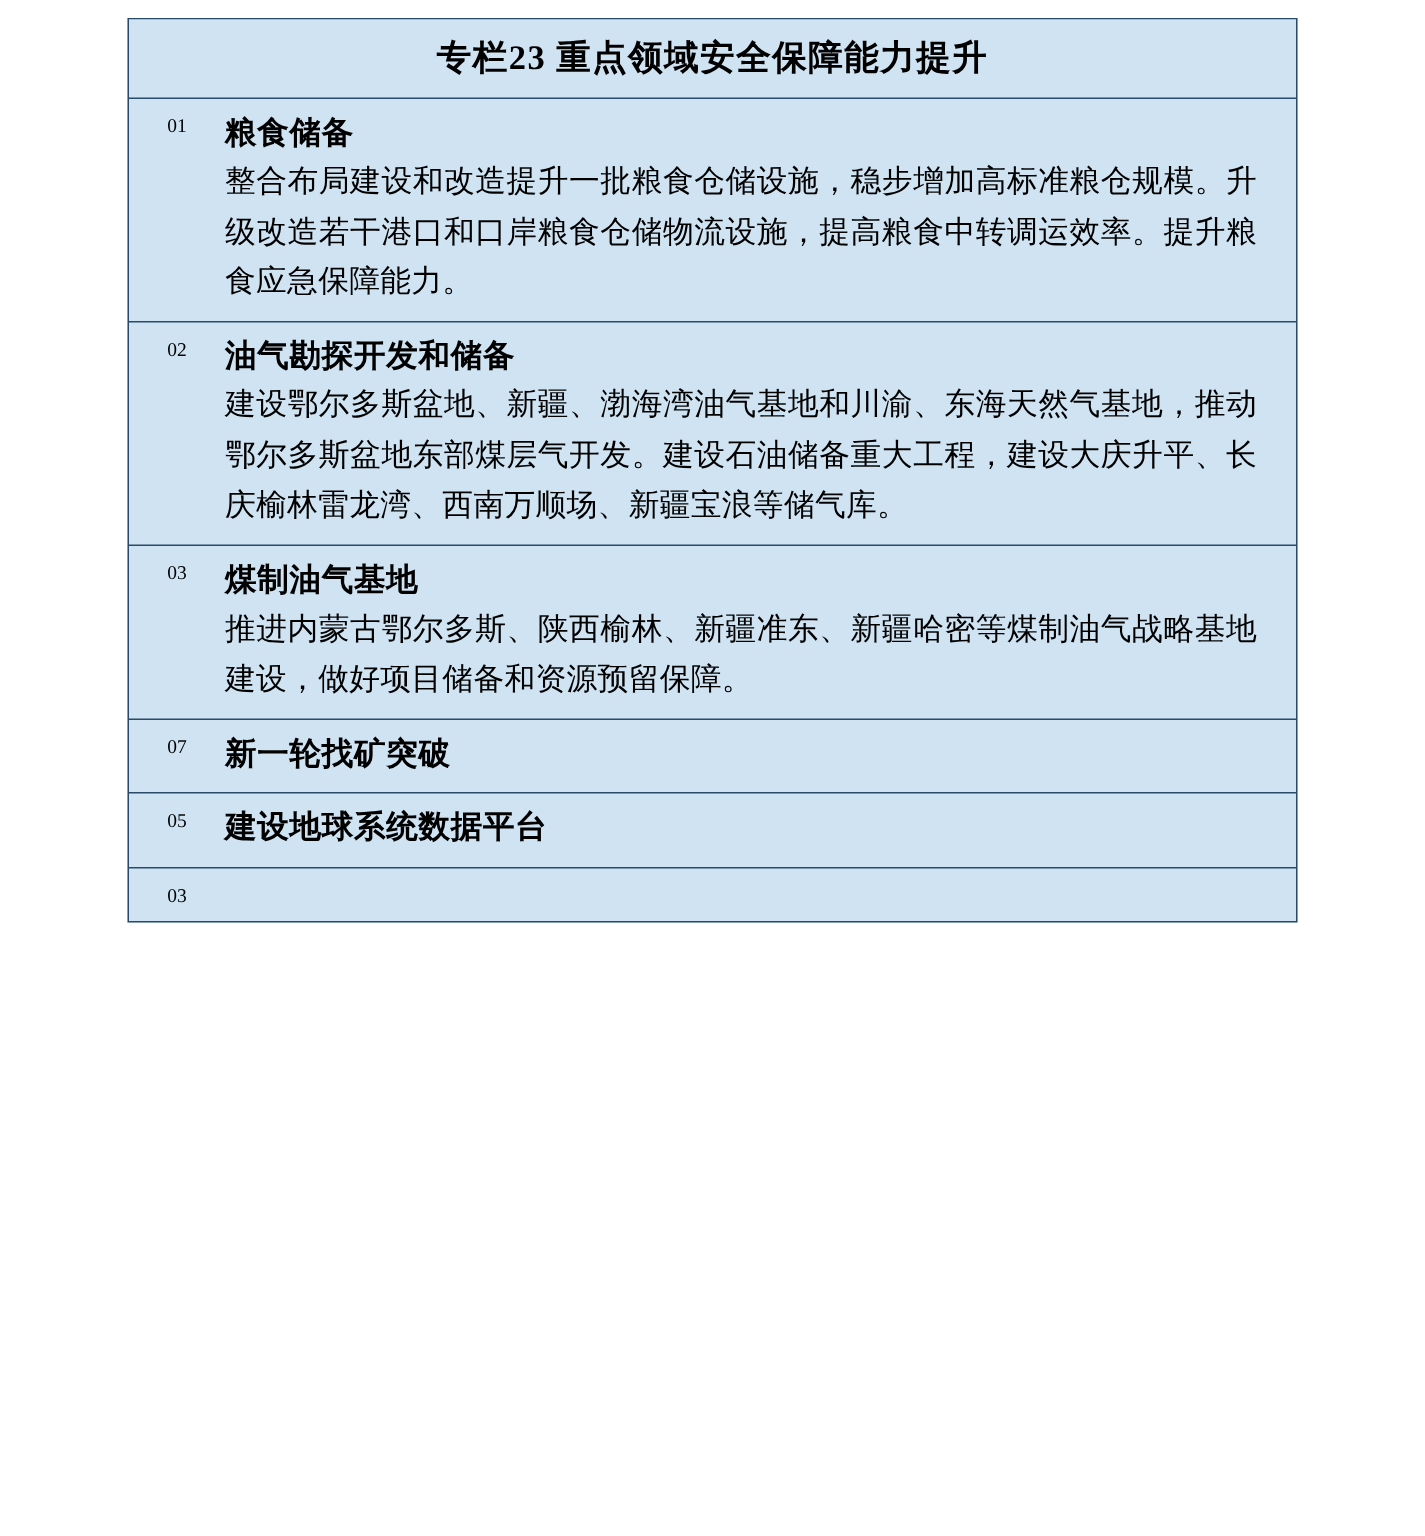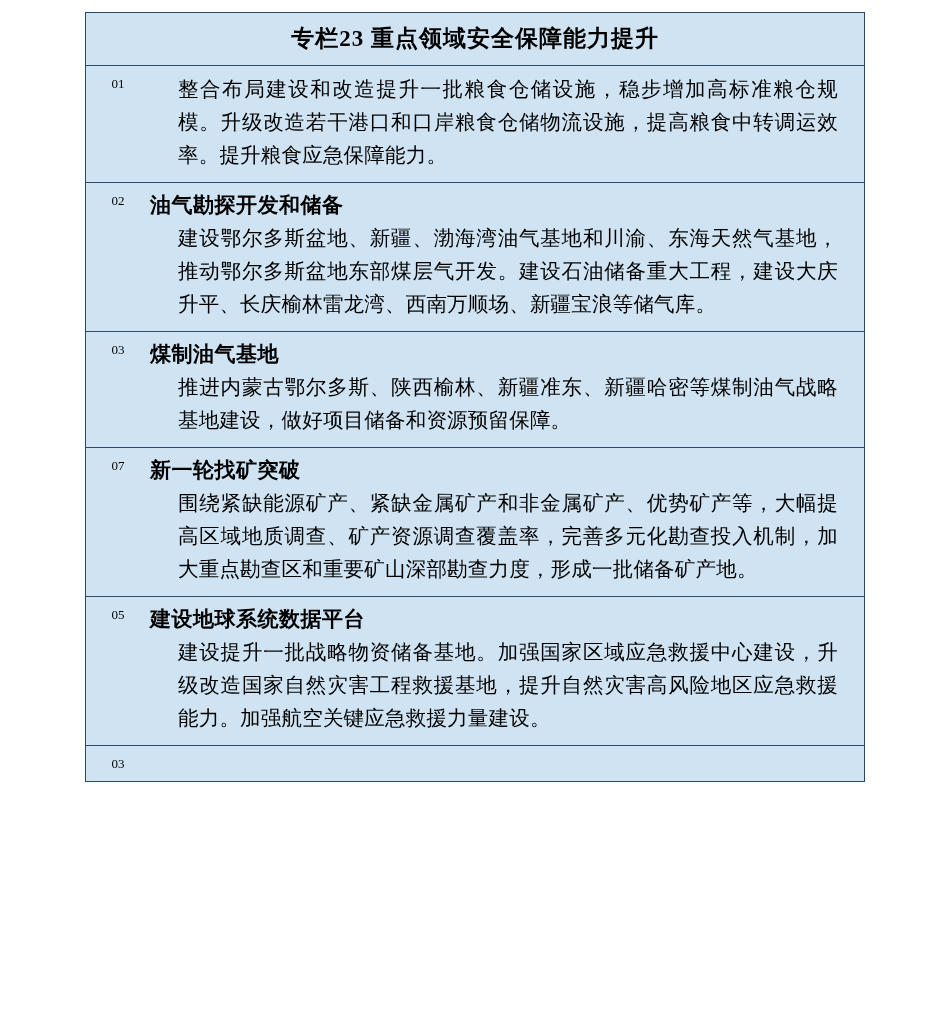--- a/index.html
+++ b/index.html
@@ -62,35 +62,35 @@
     line-height: 1.45;
     margin-bottom: 2px;
     letter-spacing: 0.5px;
   }
   .item-body {
     font-size: 20.5px;
     color: #000000;
     line-height: 1.62;
     text-align: justify;
     letter-spacing: 0.2px;
-    margin-left: 28px;
   }
 </style>
 </head>
 <body>
 
 <div class="box">
 
   <div class="title-bar">
     <span class="title-text">专栏23  重点领域安全保障能力提升</span>
   </div>
 
   <div class="row">
     <div class="num">01</div>
     <div class="content">
+      <div class="item-title">粮食储备</div>
       <div class="item-body">整合布局建设和改造提升一批粮食仓储设施，稳步增加高标准粮仓规模。升级改造若干港口和口岸粮食仓储物流设施，提高粮食中转调运效率。提升粮食应急保障能力。</div>
     </div>
   </div>
 
   <div class="row">
     <div class="num">02</div>
     <div class="content">
       <div class="item-title">油气勘探开发和储备</div>
       <div class="item-body">建设鄂尔多斯盆地、新疆、渤海湾油气基地和川渝、东海天然气基地，推动鄂尔多斯盆地东部煤层气开发。建设石油储备重大工程，建设大庆升平、长庆榆林雷龙湾、西南万顺场、新疆宝浪等储气库。</div>
     </div>
@@ -101,29 +101,27 @@
     <div class="content">
       <div class="item-title">煤制油气基地</div>
       <div class="item-body">推进内蒙古鄂尔多斯、陕西榆林、新疆准东、新疆哈密等煤制油气战略基地建设，做好项目储备和资源预留保障。</div>
     </div>
   </div>
 
   <div class="row">
     <div class="num">07</div>
     <div class="content">
       <div class="item-title">新一轮找矿突破</div>
-      <div class="item-body">围绕紧缺能源矿产、紧缺金属矿产和非金属矿产、优势矿产等，大幅提高区域地质调查、矿产资源调查覆盖率，完善多元化勘查投入机制，加大重点勘查区和重要矿山深部勘查力度，形成一批储备矿产地。</div>
     </div>
   </div>
 
   <div class="row">
     <div class="num">05</div>
     <div class="content">
       <div class="item-title">建设地球系统数据平台</div>
-      <div class="item-body">建设提升一批战略物资储备基地。加强国家区域应急救援中心建设，升级改造国家自然灾害工程救援基地，提升自然灾害高风险地区应急救援能力。加强航空关键应急救援力量建设。</div>
     </div>
   </div>
 
   <div class="row">
     <div class="num">03</div>
   </div>
 
 </div>
 
 </body></html>

